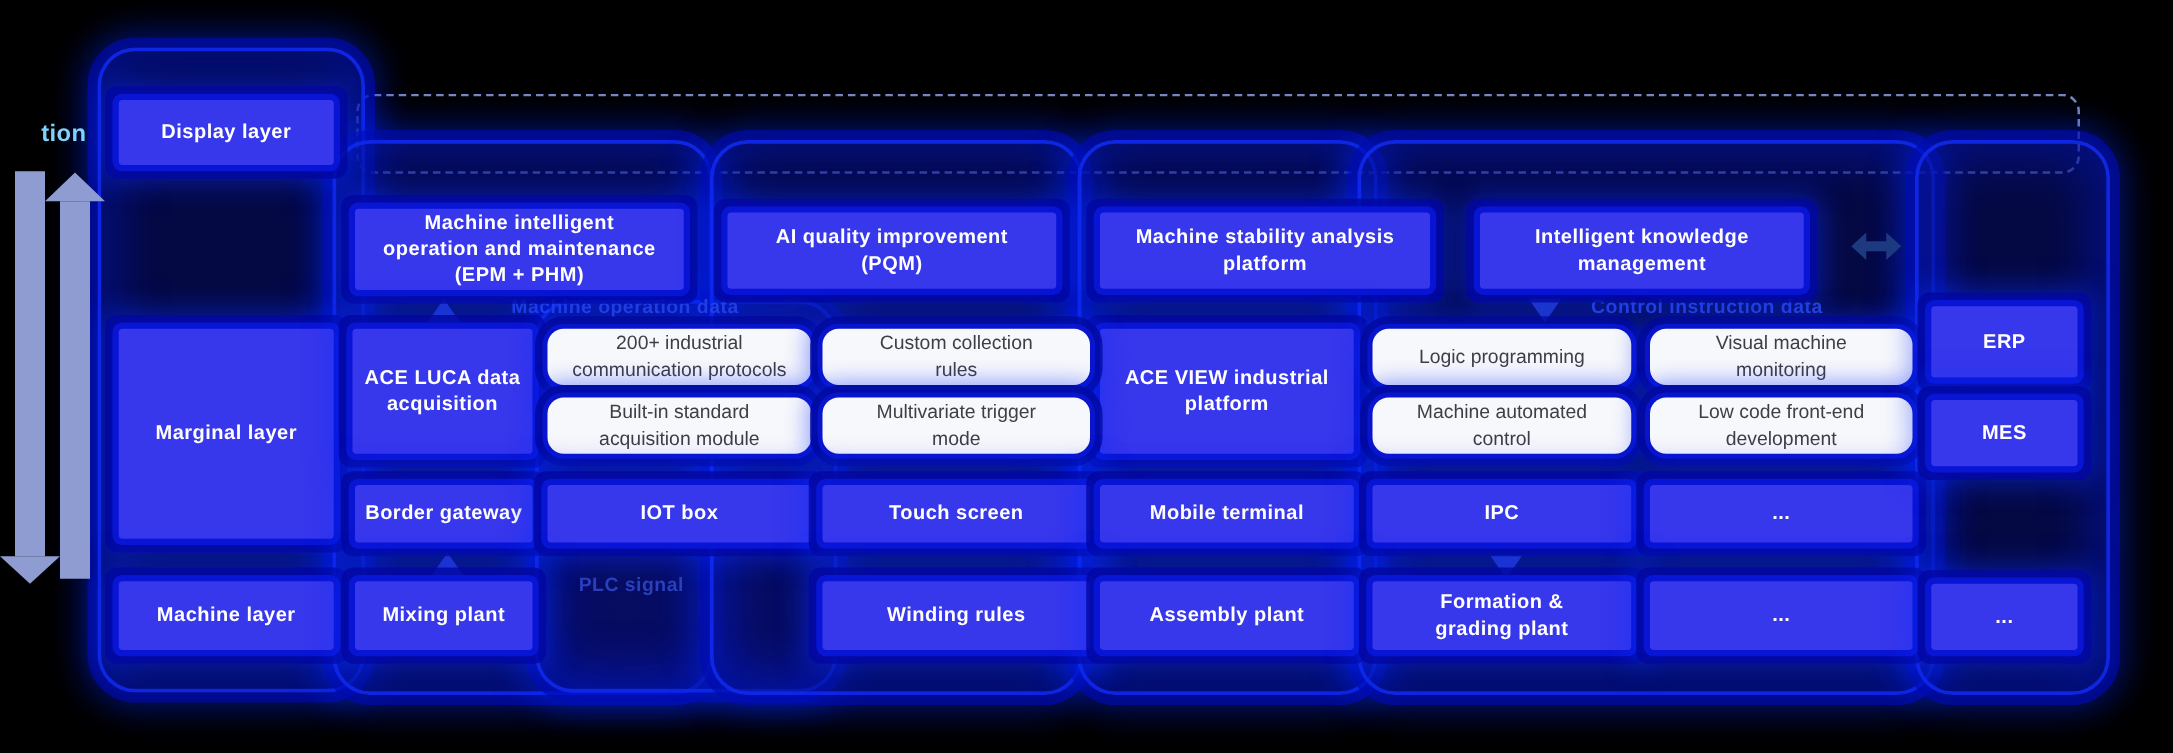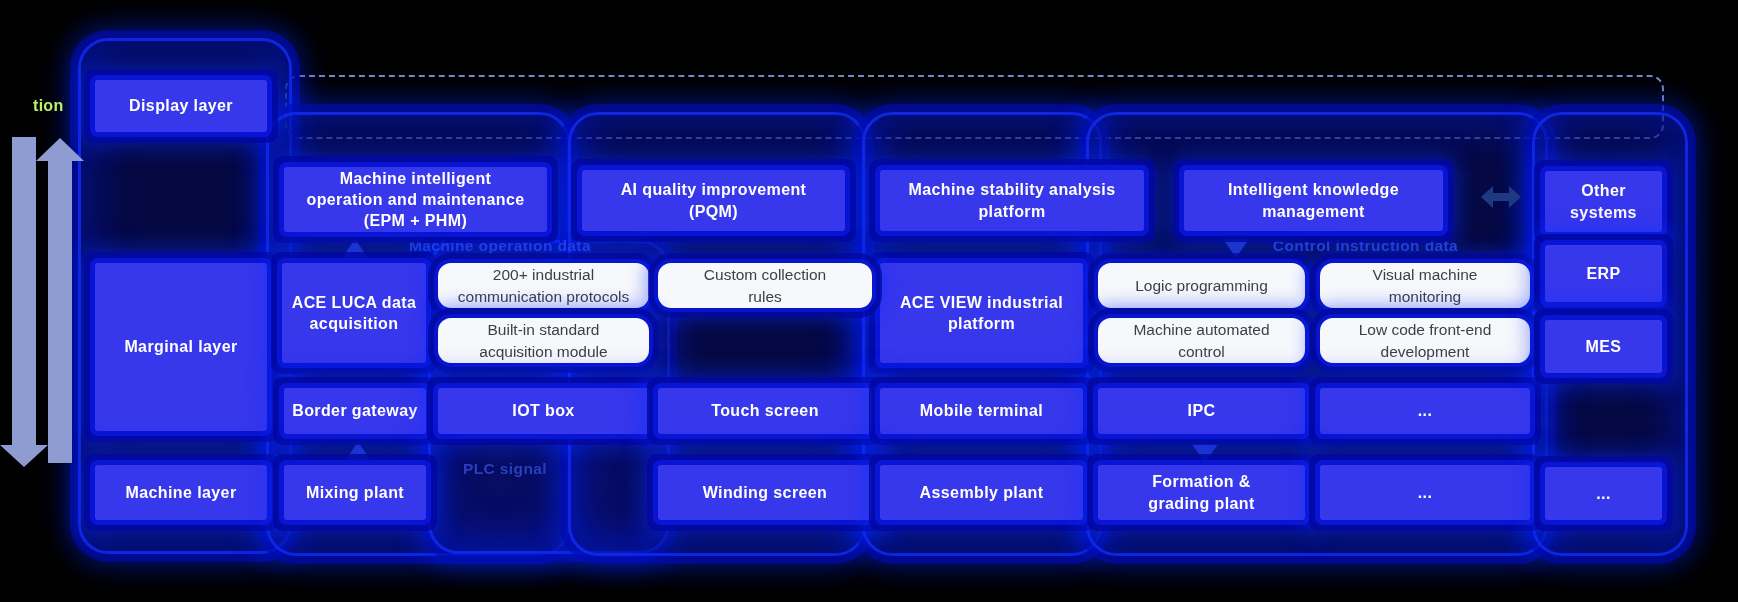--- a/index.html
+++ b/index.html
@@ -61,22 +61,22 @@
   .dbl .r{position:absolute;right:0;top:0;width:0;height:0;
     border-top:11px solid transparent;border-bottom:11px solid transparent;
     border-left:12px solid var(--dark-arrow,#1d3a80);}
   
   .dashed-rect{
     position:absolute;left:285px;top:75px;width:1375px;height:60px;z-index:1;
     border:2px dashed #8ca0e6;border-radius:14px;opacity:.85;
   }
   
   .fragment{
-    position:absolute;left:33px;top:97px;z-index:6;color:#bef264;
-    font-weight:700;font-size:16px;letter-spacing:.3px;
+    position:absolute;left:33px;top:97px;z-index:6;color:#7dd3fc;
+    font-weight:700;font-size:19px;letter-spacing:.3px;
   }
 </style>
 </head>
 <body>
 
 <div class="stage">
 
   <div class="dashed-rect"></div>
 
   <div class="capsule" style="left:78px;top:38px;width:208px;height:510px"></div>
@@ -100,39 +100,39 @@
 
   <div class="b" style="left:284px;top:167px;width:263px;height:65px">Machine intelligent
 operation and maintenance
 (EPM + PHM)</div>
   <div class="b" style="left:582px;top:170px;width:263px;height:61px">AI quality improvement
 (PQM)</div>
   <div class="b" style="left:880px;top:170px;width:264px;height:61px">Machine stability analysis
 platform</div>
   <div class="b" style="left:1184px;top:170px;width:259px;height:61px">Intelligent knowledge
 management</div>
-  <div class="b" style="left:1545px;top:171px;width:117px;height:61px">Other
-systems</div>
 
   <div class="tri up" style="left:342px;top:239px"></div>
   <div class="flow-label" style="left:375px;top:237px;width:250px">Machine operation data</div>
   <div class="tri down" style="left:1223px;top:239px"></div>
   <div class="flow-label" style="left:1258px;top:237px;width:215px">Control instruction data</div>
 
   <div class="b" style="left:282px;top:263px;width:144px;height:100px">ACE LUCA data
 acquisition</div>
   <div class="b" style="left:880px;top:263px;width:203px;height:100px">ACE VIEW industrial
 platform</div>
 
   <div class="w" style="left:438px;top:263px;width:211px;height:45px">200+ industrial
 communication protocols</div>
   <div class="w" style="left:658px;top:263px;width:214px;height:45px">Custom collection
 rules</div>
   <div class="w" style="left:438px;top:318px;width:211px;height:45px">Built-in standard
 acquisition module</div>
+  <div class="w" style="left:658px;top:318px;width:214px;height:45px">Multivariate trigger
+mode</div>
   <div class="w" style="left:1098px;top:263px;width:207px;height:45px">Logic programming</div>
   <div class="w" style="left:1320px;top:263px;width:210px;height:45px">Visual machine
 monitoring</div>
   <div class="w" style="left:1098px;top:318px;width:207px;height:45px">Machine automated
 control</div>
   <div class="w" style="left:1320px;top:318px;width:210px;height:45px">Low code front-end
 development</div>
 
   <div class="b" style="left:284px;top:388px;width:142px;height:46px">Border gateway</div>
   <div class="b" style="left:438px;top:388px;width:211px;height:46px">IOT box</div>
@@ -140,21 +140,21 @@
   <div class="b" style="left:880px;top:388px;width:203px;height:46px">Mobile terminal</div>
   <div class="b" style="left:1098px;top:388px;width:207px;height:46px">IPC</div>
   <div class="b" style="left:1320px;top:388px;width:210px;height:46px">...</div>
 
   <div class="tri up" style="left:345px;top:442px"></div>
   <div class="flow-label plc" style="left:445px;top:450px;width:120px">PLC signal</div>
   <div class="tri down" style="left:1192px;top:444px"></div>
   <div class="flow-label plc" style="left:1275px;top:450px;width:210px">PLC control instruction</div>
 
   <div class="b" style="left:284px;top:465px;width:142px;height:55px">Mixing plant</div>
-  <div class="b" style="left:658px;top:465px;width:214px;height:55px">Winding screen</div>
+  <div class="b" style="left:658px;top:465px;width:214px;height:55px">Winding rules</div>
   <div class="b" style="left:880px;top:465px;width:203px;height:55px">Assembly plant</div>
   <div class="b" style="left:1098px;top:465px;width:207px;height:55px">Formation &amp;
 grading plant</div>
   <div class="b" style="left:1320px;top:465px;width:210px;height:55px">...</div>
 
   <div class="b" style="left:1545px;top:245px;width:117px;height:57px">ERP</div>
   <div class="b" style="left:1545px;top:320px;width:117px;height:53px">MES</div>
   <div class="b" style="left:1545px;top:467px;width:117px;height:53px">...</div>
 
   <div class="dbl" style="left:1481px;top:186px">

